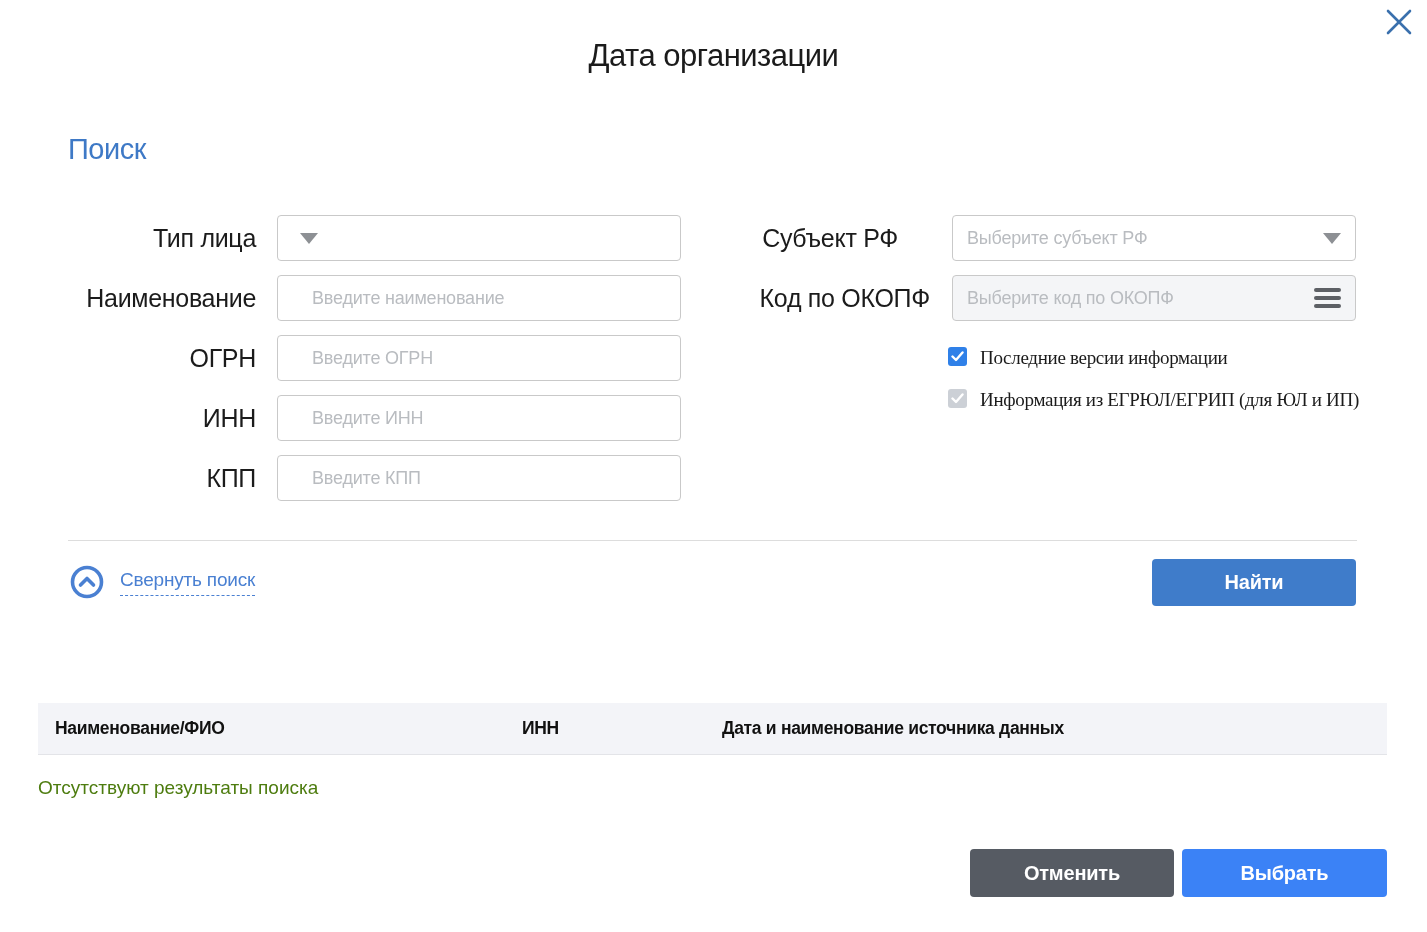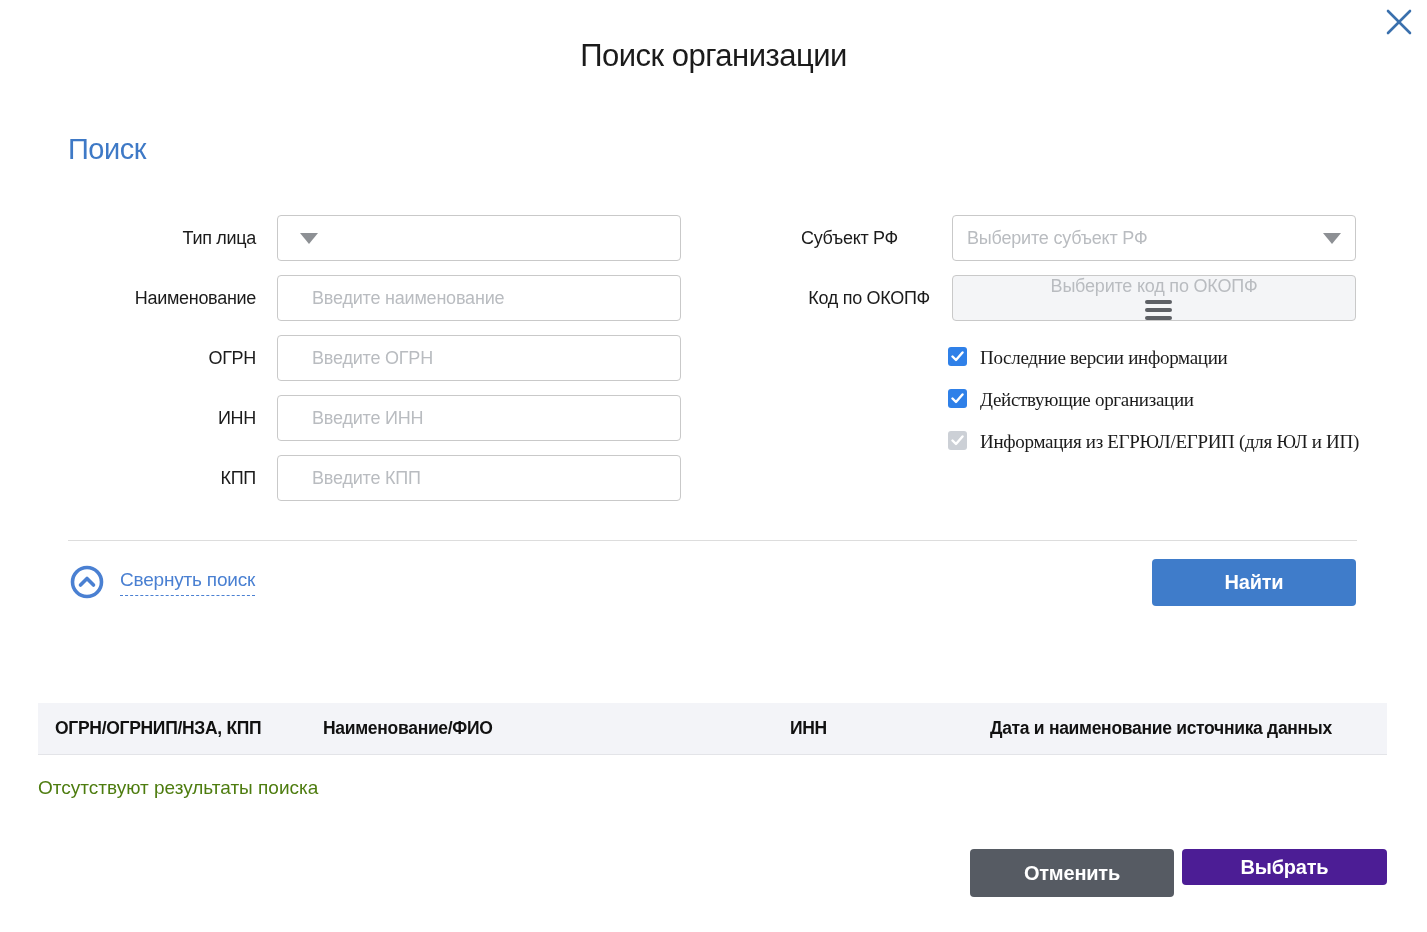--- a/index.html
+++ b/index.html
@@ -19,41 +19,41 @@
   .close-btn { top: 4px; right: 8px; width: 40px; height: 40px; cursor: pointer;
     display: flex; align-items: center; justify-content: center; }
 
   
   .search-heading {
     top: 133px; left: 68px; font-size: 29px; color: #3e79c6; letter-spacing: -0.5px;
   }
 
   
   .form-label {
-    height: 46px; line-height: 46px; font-size: 18px; color: #1b1b1b;
+    height: 46px; line-height: 46px; font-size: 25px; color: #1b1b1b;
     text-align: right; letter-spacing: -0.3px; white-space: nowrap; padding-left: 20px;
   }
   .lbl-left  { left: 0;   width: 256px; }
   .lbl-right { left: 690; width: 240px; }
 
   
   .field {
     width: 404px; height: 46px;
     border: 1px solid #c9c9c9; border-radius: 4px; background: #ffffff;
     display: flex; align-items: center;
     padding: 0 14px; font-size: 18px; letter-spacing: -0.2px;
   }
   .field .value { color: #333333; flex: 1; }
   .field .placeholder-text { color: #b9bcc0; flex: 1; }
   .field input {
     border: none; outline: none; background: transparent; flex: 1;
     font-family: inherit; font-size: 18px; color: #333; letter-spacing: -0.2px; margin-left: 20px;
   }
   .field input::placeholder { color: #b9bcc0; opacity: 1; }
-  .field.gray-bg { background: #f4f5f7; flex-direction: column; }
+  .field.gray-bg { background: #f4f5f7; }
 
   .caret-down {
     width: 0; height: 0;
     border-left: 9px solid transparent; border-right: 9px solid transparent;
     border-top: 11px solid #8d9094; margin-left: 8px;
   }
   .menu-icon { display: flex; flex-direction: column; gap: 4px; margin-left: 8px; }
   .menu-icon span { display: block; width: 27px; height: 4px; background: #5d6065; border-radius: 2px; }
 
   
@@ -80,21 +80,21 @@
   }
 
   
   .btn {
     border: none; border-radius: 4px; color: #ffffff; font-family: inherit;
     font-size: 20px; font-weight: bold; letter-spacing: -0.2px; cursor: pointer;
     display: flex; align-items: center; justify-content: center;
   }
   .btn-find   { left: 1152px; top: 559px; width: 204px; height: 47px; background: #3f7cca; }
   .btn-cancel { left: 970px;  top: 849px; width: 204px; height: 48px; background: #565b63; text-align: right; }
-  .btn-select { left: 1182px; top: 849px; width: 205px; height: 36px; background: #4c1d95; }
+  .btn-select { left: 1182px; top: 849px; width: 205px; height: 48px; background: #3b82f6; }
 
   
   .results-header {
     left: 38px; top: 703px; width: 1349px; height: 52px;
     background: #f3f4f8; display: flex; align-items: center;
     padding-left: 17px; border-bottom: 1px solid #e3e4e8;
   }
   .results-header .cell { font-size: 17.5px; font-weight: bold; color: #111111; letter-spacing: -0.3px; }
   .cell-c1 { width: 268px; }
   .cell-c2 { width: 467px; }
@@ -108,21 +108,21 @@
 
 <div class="abs close-btn">
   <span>
     <svg width="32" height="32" viewBox="0 0 32 32">
       <line x1="5" y1="5" x2="27" y2="27" stroke="#3a70ad" stroke-width="2.6" stroke-linecap="round"></line>
       <line x1="27" y1="5" x2="5" y2="27" stroke="#3a70ad" stroke-width="2.6" stroke-linecap="round"></line>
     </svg>
   </span>
 </div>
 
-<div class="abs dialog-title">Поиск организации</div>
+<div class="abs dialog-title">Дата организации</div>
 
 <div class="abs search-heading">Поиск</div>
 
 <div class="abs form-label lbl-left" style="top:215px">Тип лица</div>
 <div class="abs form-label lbl-left" style="top:275px">Наименование</div>
 <div class="abs form-label lbl-left" style="top:335px">ОГРН</div>
 <div class="abs form-label lbl-left" style="top:395px">ИНН</div>
 <div class="abs form-label lbl-left" style="top:455px">КПП</div>
 
 <div class="abs field" style="left:277px; top:215px">
@@ -165,28 +165,20 @@
 <div class="abs checkbox-group">
   <div class="checkbox-row">
     <span class="checkbox-box checked">
       <svg width="13" height="11" viewBox="0 0 13 11">
           <path d="M1.5 5.5 L5 9 L11.5 1.5" fill="none" stroke="#ffffff" stroke-width="2.4" stroke-linecap="round" stroke-linejoin="round"></path>
         </svg>
     </span>
     <span class="checkbox-label">Последние версии информации</span>
   </div>
   <div class="checkbox-row">
-    <span class="checkbox-box checked">
-      <svg width="13" height="11" viewBox="0 0 13 11">
-          <path d="M1.5 5.5 L5 9 L11.5 1.5" fill="none" stroke="#ffffff" stroke-width="2.4" stroke-linecap="round" stroke-linejoin="round"></path>
-        </svg>
-    </span>
-    <span class="checkbox-label">Действующие организации</span>
-  </div>
-  <div class="checkbox-row">
     <span class="checkbox-box disabled">
       <svg width="13" height="11" viewBox="0 0 13 11">
           <path d="M1.5 5.5 L5 9 L11.5 1.5" fill="none" stroke="#ffffff" stroke-width="2.4" stroke-linecap="round" stroke-linejoin="round"></path>
         </svg>
     </span>
     <span class="checkbox-label">Информация из ЕГРЮЛ/ЕГРИП (для ЮЛ и ИП)</span>
   </div>
 </div>
 
 <div class="abs divider"></div>
@@ -197,21 +189,20 @@
       <circle cx="17" cy="17" r="14.5" fill="none" stroke="#4a80d2" stroke-width="3.6"></circle>
       <path d="M10.5 20 L17 13.5 L23.5 20" fill="none" stroke="#4a80d2" stroke-width="3.6" stroke-linecap="round" stroke-linejoin="round"></path>
     </svg>
   </span>
   <span class="collapse-link">Свернуть поиск</span>
 </div>
 
 <button class="abs btn btn-find">Найти</button>
 
 <div class="abs results-header">
-  <div class="cell cell-c1">ОГРН/ОГРНИП/НЗА, КПП</div>
   <div class="cell cell-c2">Наименование/ФИО</div>
   <div class="cell cell-c3">ИНН</div>
   <div class="cell cell-c4">Дата и наименование источника данных</div>
 </div>
 
 <div class="abs empty-text">Отсутствуют результаты поиска</div>
 
 <button class="abs btn btn-cancel">Отменить</button>
 <button class="abs btn btn-select">Выбрать</button>
 

